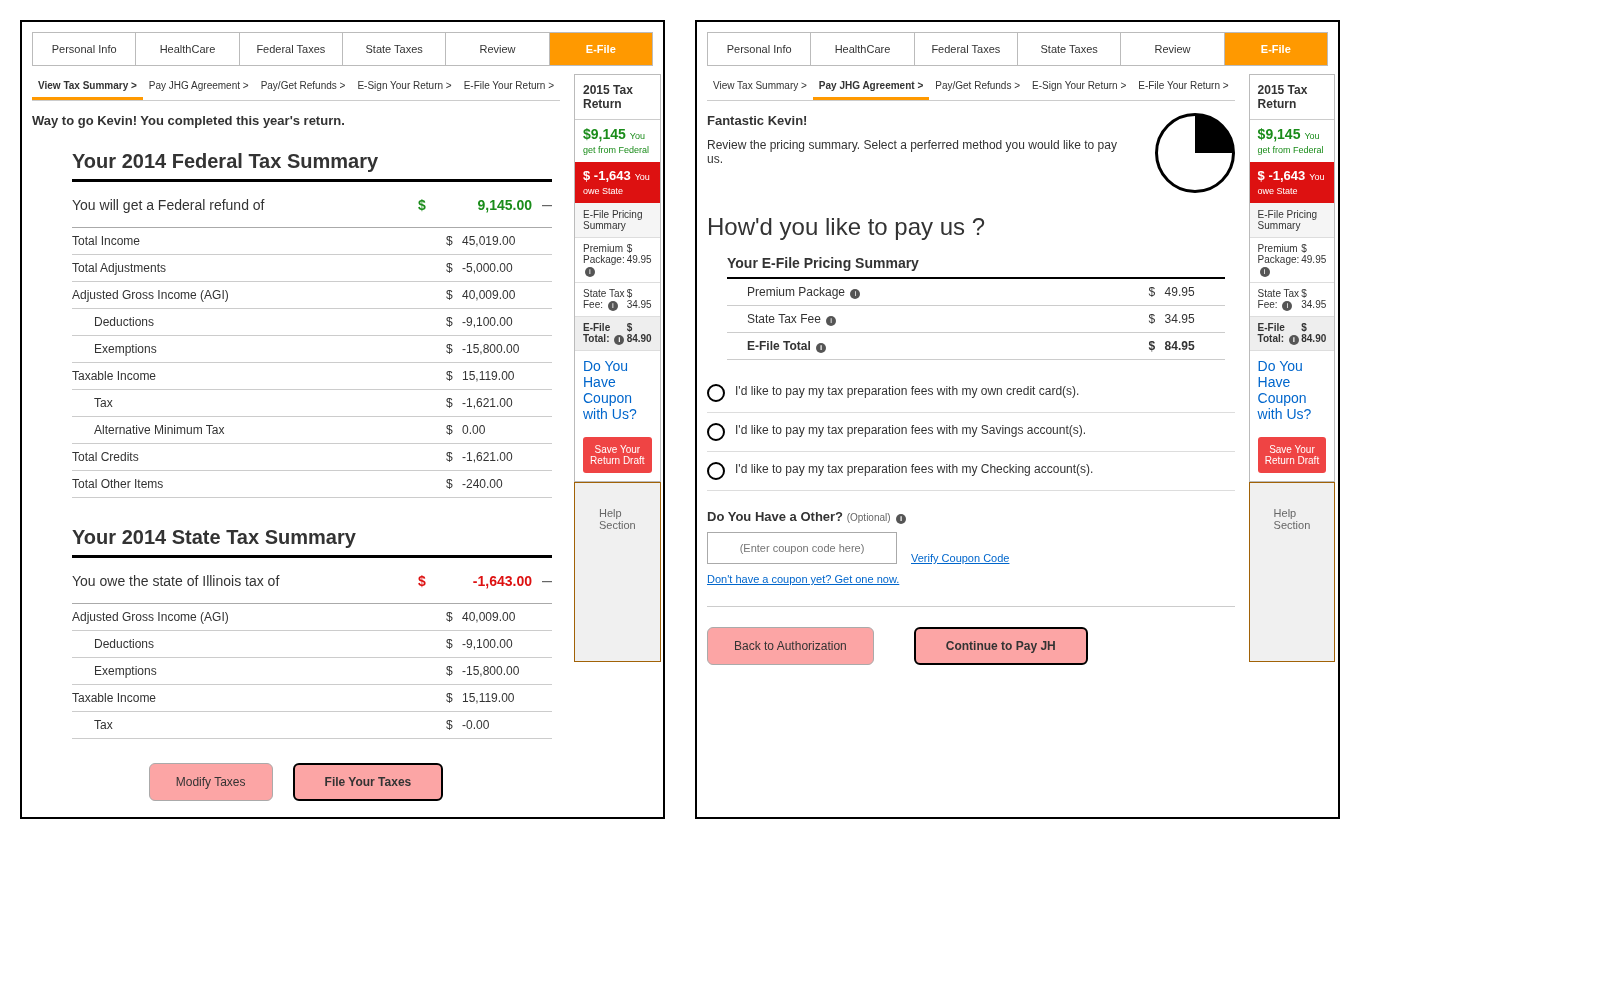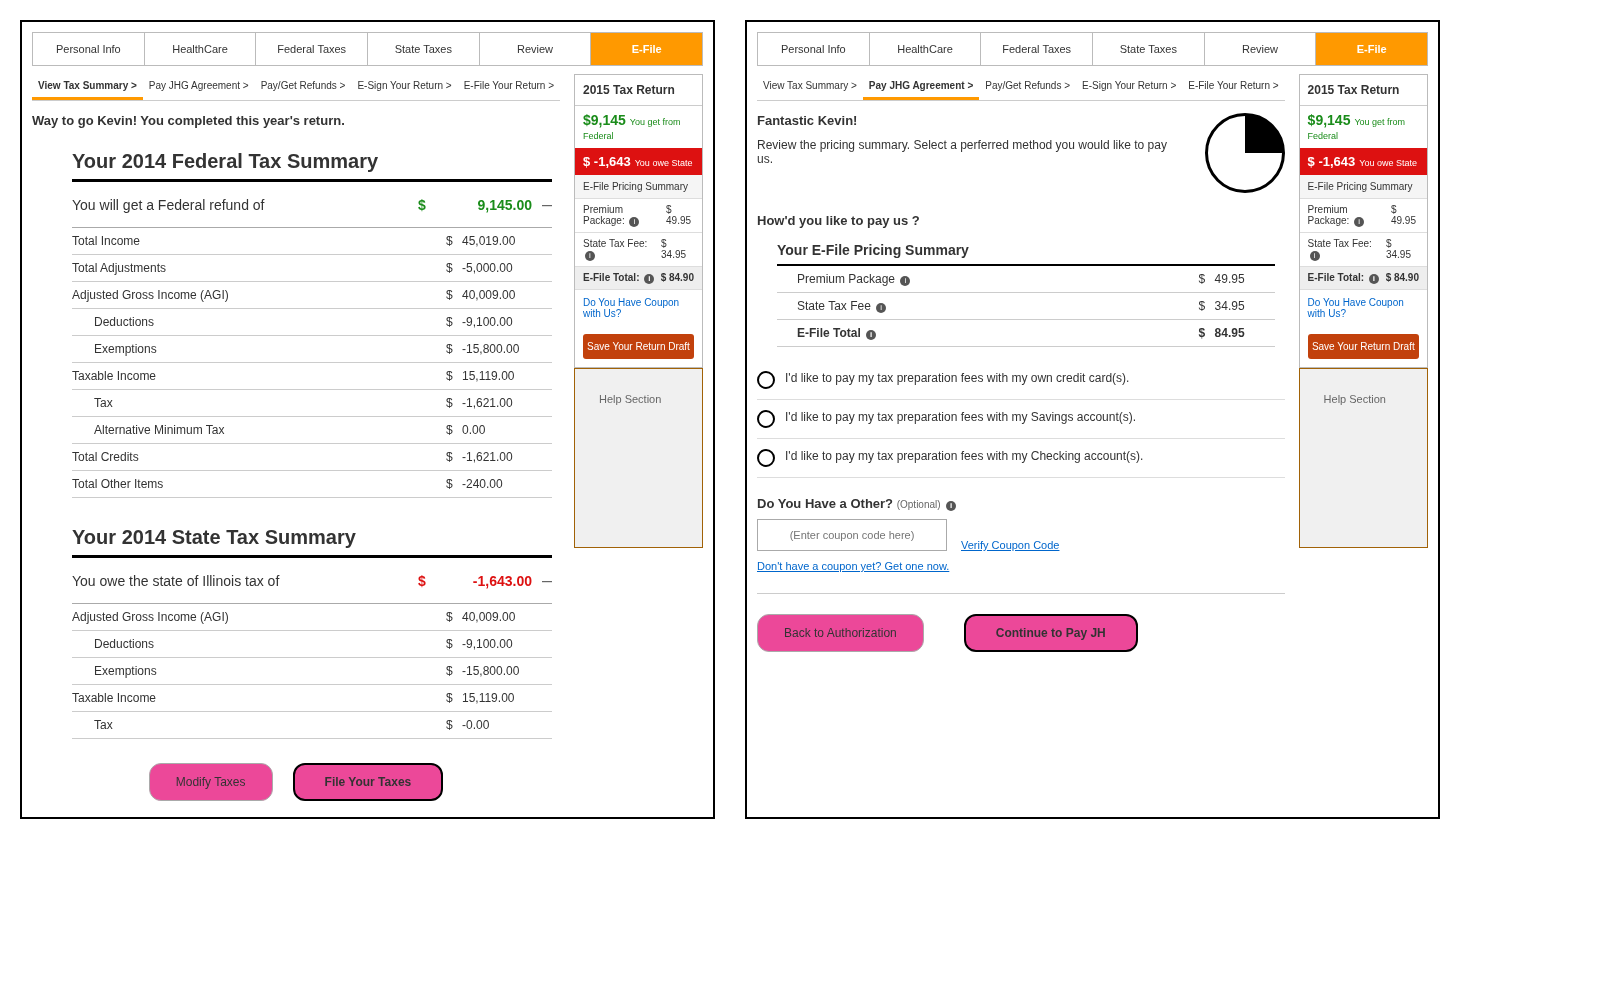--- a/index.html
+++ b/index.html
@@ -1,18 +1,18 @@
 <!DOCTYPE html>
 <html><head>
 <meta charset="utf-8">
 <style>
 *{box-sizing:border-box;margin:0;padding:0}
 body{font-family:Arial,Helvetica,sans-serif;background:#fff;font-size:12px;color:#333}
 .wrap{display:flex;gap:30px;padding:20px}
-.screen{border:2px solid #000;width:695px;padding:10px;background:#fff}
+.screen{border:2px solid #000;width:645px;padding:10px;background:#fff}
 .topnav{display:flex;border:1px solid #bbb;margin-bottom:8px}
 .topnav>div{flex:1;text-align:center;padding:10px 0;font-size:11px;border-right:1px solid #bbb;cursor:pointer}
 .topnav>div:last-child{border-right:0}
 .topnav .active{background:#f90;color:#fff;font-weight:bold}
 .layout{display:flex;gap:14px}
 .main{flex:1}
 .side{width:160px}
 .subnav{display:flex;border-bottom:1px solid #ccc;font-size:10px;margin-bottom:12px}
 .subnav>div{padding:6px 6px;cursor:pointer;white-space:nowrap}
 .subnav .active{border-bottom:3px solid #f90;font-weight:bold}
@@ -24,43 +24,43 @@
 .hero .amt{width:100px;font-weight:bold;text-align:right}
 .hero .tgl{width:20px;text-align:right;font-size:18px;color:#666}
 .row{display:flex;border-bottom:1px solid #ccc;padding:6px 0;font-size:12px}
 .row .lbl{flex:1}
 .row .cur{width:16px;text-align:left}
 .row .amt{width:90px;text-align:left}
 .row.sub .lbl{padding-left:22px}
 .green{color:#1a8c1a}
 .redtxt{color:#d11}
 .btnrow{display:flex;gap:20px;justify-content:center;margin:24px 0 6px}
-.btn{padding:11px 26px;border:1px solid #aaa;background:#ec4899;border-radius:12px;font-size:12px;cursor:pointer}
+.btn{padding:11px 26px;border:1px solid #aaa;background:#fca5a5;border-radius:6px;font-size:12px;cursor:pointer}
 .btn.dark{border:2px solid #000;font-weight:bold;padding:10px 30px}
 .side-box{border:1px solid #bbb}
 .side-title{padding:8px;font-weight:bold;font-size:12px;border-bottom:1px solid #ccc}
 .side-refund{padding:6px 8px;font-size:12px}
 .side-refund .v{color:#1a8c1a;font-weight:bold;font-size:14px}
 .side-refund .t{color:#1a8c1a;font-size:9px;margin-left:4px}
 .side-owe{background:#d11;color:#fff;padding:6px 8px;font-size:12px}
 .side-owe .v{font-weight:bold;font-size:13px}
 .side-owe .t{font-size:9px;margin-left:4px}
 .side-sub{padding:6px 8px;font-size:10px;border-bottom:1px solid #ddd;background:#f5f5f5}
 .side-line{display:flex;justify-content:space-between;padding:5px 8px;font-size:10px;border-bottom:1px solid #ddd}
 .side-line.total{background:#eee;font-weight:bold}
-.side-link{color:#06c;font-size:10px;padding:7px 8px;cursor:pointer}
-.side-btn{margin:8px;background:#c2410c;color:#fff;text-align:center;padding:7px 0;font-size:10px;border-radius:3px;cursor:pointer}
+.side-link{color:#06c;font-size:14px;padding:7px 8px;cursor:pointer}
+.side-btn{margin:8px;background:#ef4444;color:#fff;text-align:center;padding:7px 0;font-size:10px;border-radius:3px;cursor:pointer}
 .help{border:1px solid #a16207;background:#f0f0f0;padding:24px;font-size:11px;color:#666;height:180px}
 .info-ic{display:inline-block;width:10px;height:10px;border-radius:50%;background:#555;color:#fff;font-size:8px;line-height:10px;text-align:center;margin-left:2px}
 .intro{display:flex;gap:26px;margin:10px 0 20px}
 .intro-text{flex:1}
 .intro-text h3{font-size:13px;margin-bottom:10px}
 .intro-text p{font-size:12px}
 .pie{width:80px;height:80px;border-radius:50%;border:3px solid #000;background:conic-gradient(#000 0deg 90deg,#fff 90deg 360deg)}
-.q{font-size:13px;font-weight:bold;margin:14px 0}
+.q{font-size:24px;font-weight:normal;margin:14px 0}
 .price-title{font-size:14px;font-weight:bold;border-bottom:2px solid #000;padding-bottom:6px}
 .radio-row{display:flex;align-items:flex-start;gap:10px;padding:10px 0;border-bottom:1px solid #ddd;font-size:12px;cursor:pointer}
 .radio{width:18px;height:18px;border:2px solid #000;border-radius:50%}
 .coupon-h{font-size:13px;font-weight:bold;margin:18px 0 8px}
 .coupon-h .opt{font-weight:normal;font-size:10px;color:#666}
 .coupon-in{display:flex;align-items:flex-end;gap:14px;margin-bottom:8px}
 .coupon-in input{border:1px solid #aaa;padding:9px;width:190px;font-size:11px;text-align:center;color:#888}
 .link{color:#06c;font-size:11px;cursor:pointer;text-decoration:underline}
 .navbtns{display:flex;gap:40px;justify-content:flex-start;margin:20px 0 6px}
 .indent-block{margin-left:40px;margin-right:8px}

